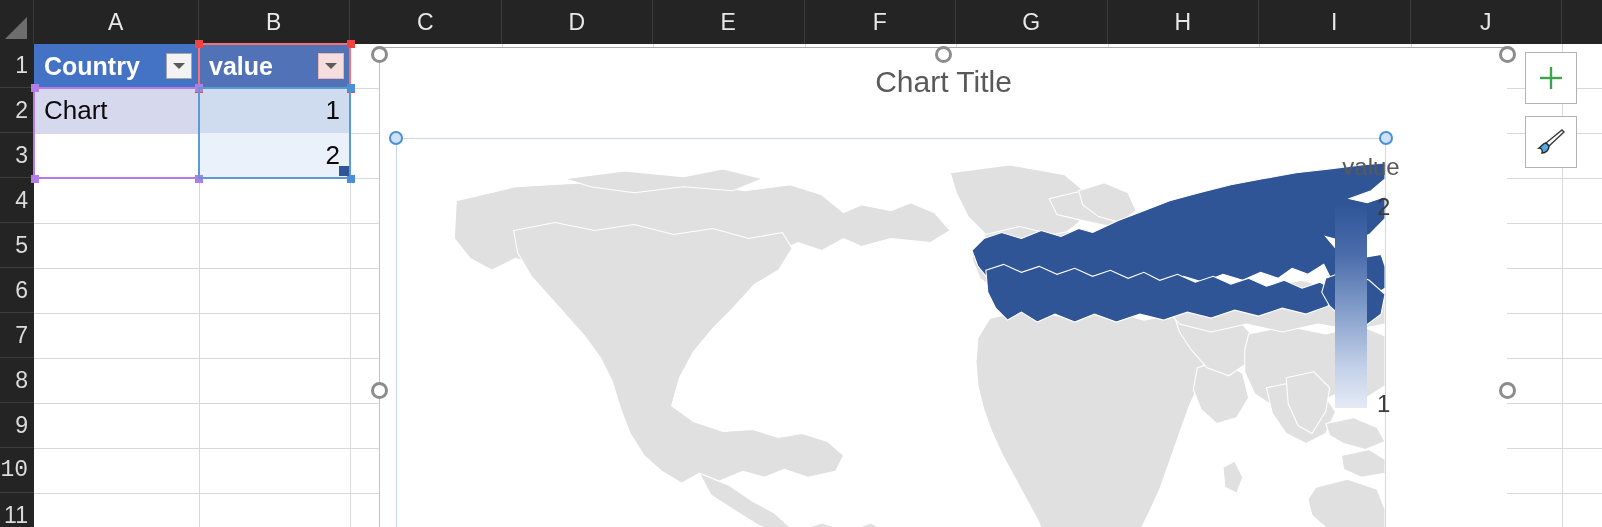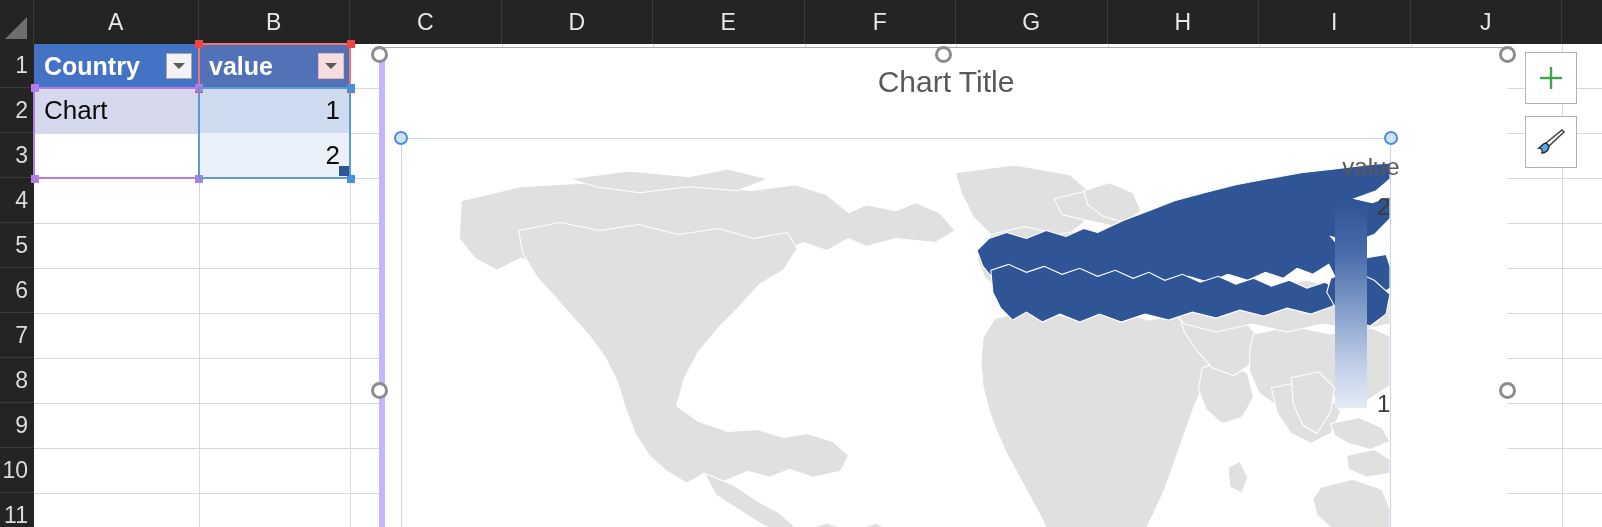--- a/index.html
+++ b/index.html
@@ -92,21 +92,21 @@
   .fill-handle {
     position: absolute; width: 10px; height: 10px;
     background: #2f5597;
   }
 
   
   .chart-obj {
     position: absolute; left: 379px; top: 47px;
     width: 1128px; height: 480px;
     background: #ffffff;
-    border-left: 6px solid #c4b5fd;
+    border-left: 1px solid #c4b5fd;
     border-top: 1px solid #a9a9a9;
   }
   .chart-title {
     position: absolute; top: 17px; left: 0; right: 0;
     text-align: center; font-size: 30px; color: #595959;
   }
   .plot-area {
     position: absolute; left: 16px; top: 90px;
     width: 990px; height: 400px;
     border: 1px solid #c9d7e8;
@@ -172,21 +172,21 @@
       <div id="rowheads">
           <div class="row-head" style="height: 44px;">1</div>
           <div class="row-head" style="height: 45px;">2</div>
           <div class="row-head" style="height: 45px;">3</div>
           <div class="row-head" style="height: 45px;">4</div>
           <div class="row-head" style="height: 45px;">5</div>
           <div class="row-head" style="height: 45px;">6</div>
           <div class="row-head" style="height: 45px;">7</div>
           <div class="row-head" style="height: 45px;">8</div>
           <div class="row-head" style="height: 45px;">9</div>
-          <div class="row-head" style="height: 45px;">10</div>
+          <div class="row-head" style="height: 45px; font-family: Liberation Mono, monospace;">10</div>
           <div class="row-head" style="height: 45px;">11</div>
         </div>
     </div>
 
     <div class="sheet-body">
       <div id="gridlines">
           <div class="grid-line-h" style="top: 44px;"></div>
           <div class="grid-line-h" style="top: 89px;"></div>
           <div class="grid-line-h" style="top: 134px;"></div>
           <div class="grid-line-h" style="top: 179px;"></div>

